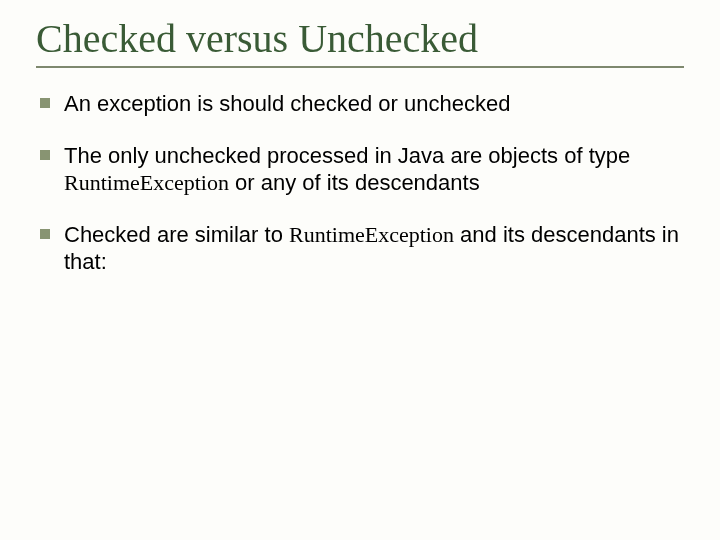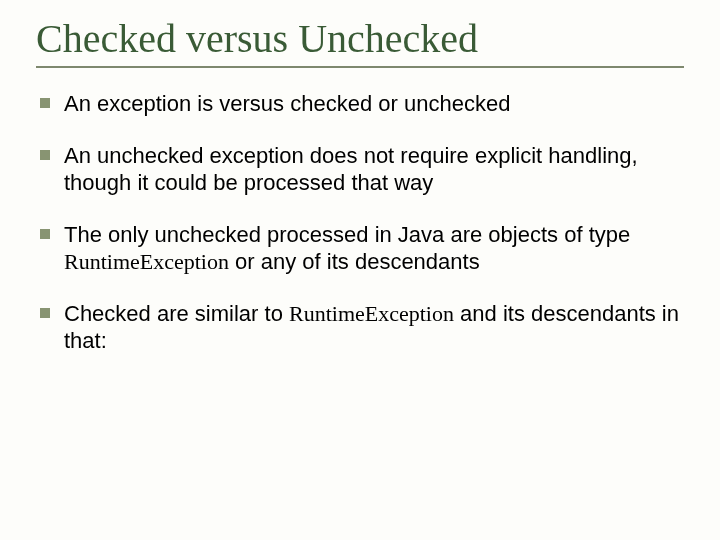--- a/index.html
+++ b/index.html
@@ -82,26 +82,23 @@
 
 <div class="slide">
 
   <div class="title-wrap">
     <div class="title">Checked versus Unchecked</div>
   </div>
 
   <ul class="level1">
 
     <li>
-      <span>An exception is versus </span><span class="italic">checked</span><span> or </span><span class="italic">unchecked</span>
+      <span>An exception is should </span><span class="italic">checked</span><span> or </span><span class="italic">unchecked</span>
     </li>
 
-    <li>
-      <span>An unchecked exception does not require explicit handling, though it could be processed that way</span>
-    </li>
 
     <li>
       <span>The only unchecked processed in Java are objects of type </span><span class="mono">RuntimeException</span><span> or any of its descendants</span>
     </li>
 
     <li>
       <span>Checked are similar to </span><span class="mono">RuntimeException</span><span> and its descendants in that:</span>
 
     </li>
 

